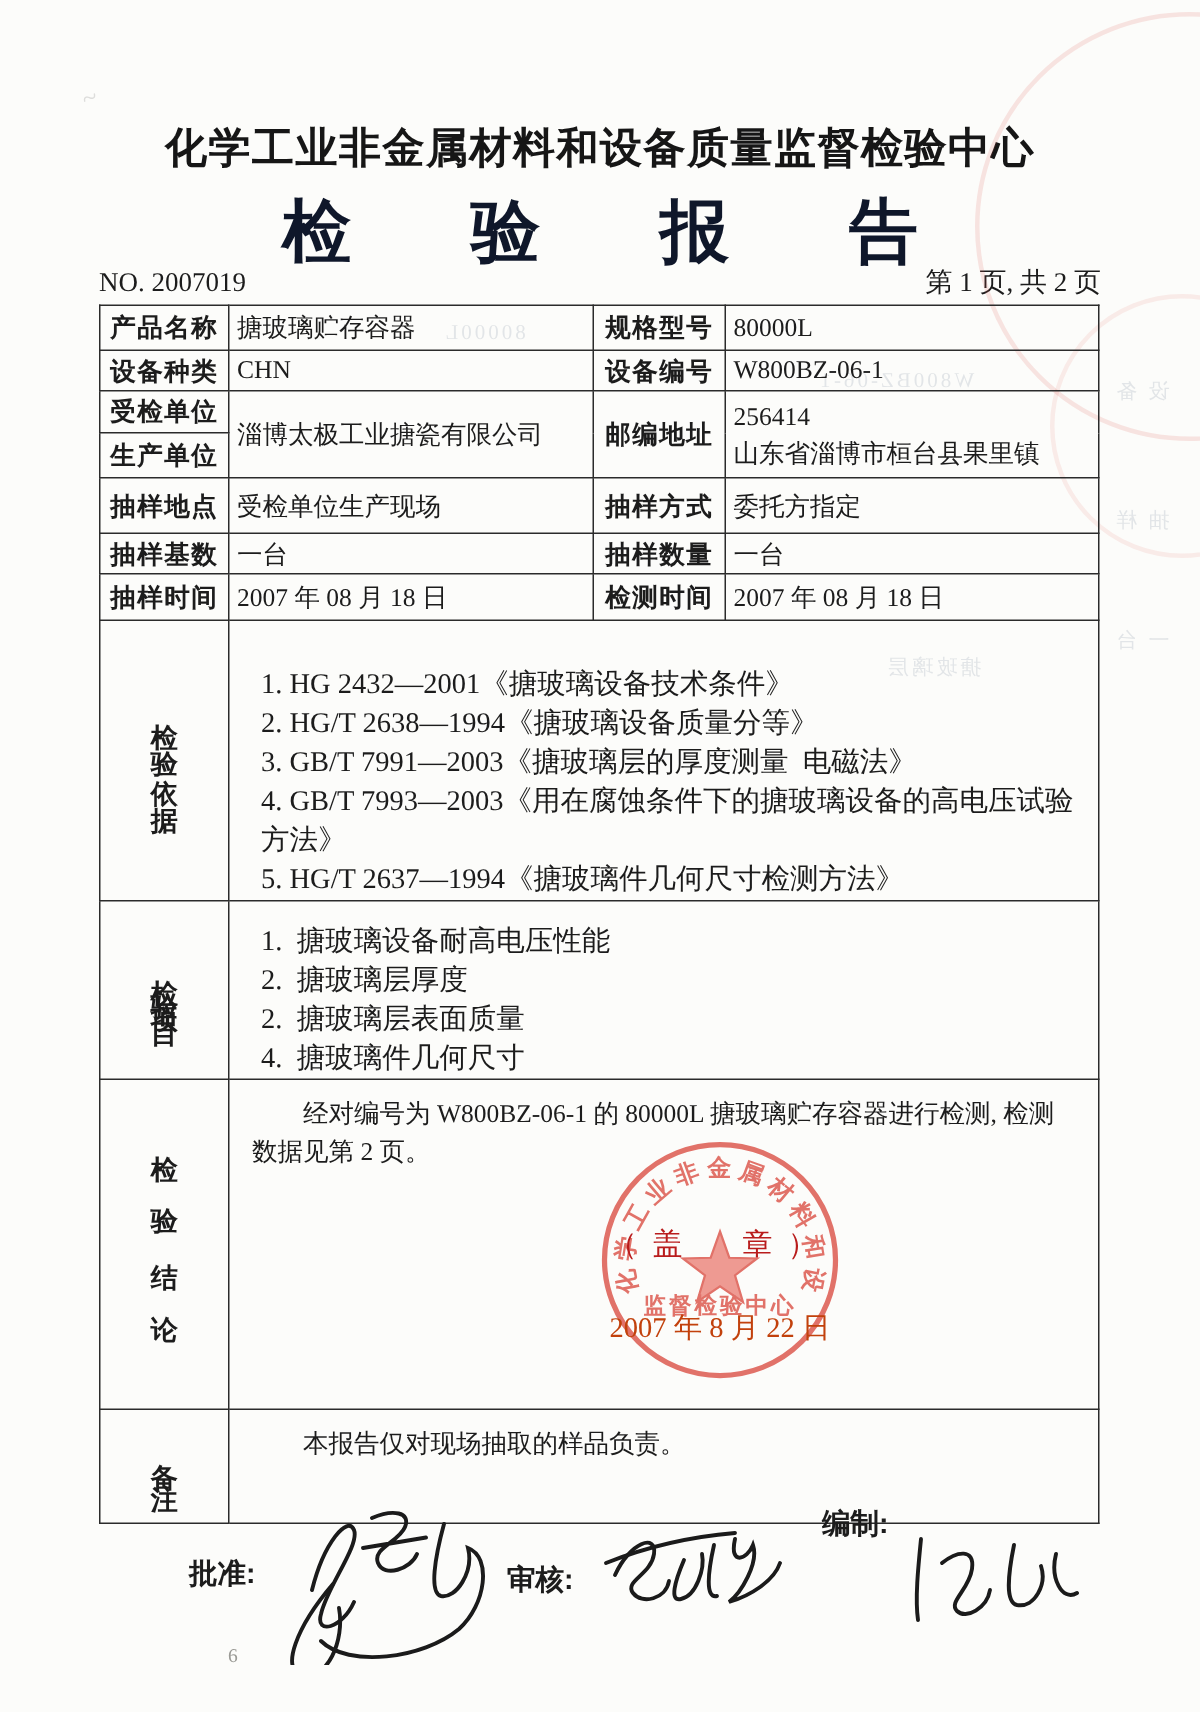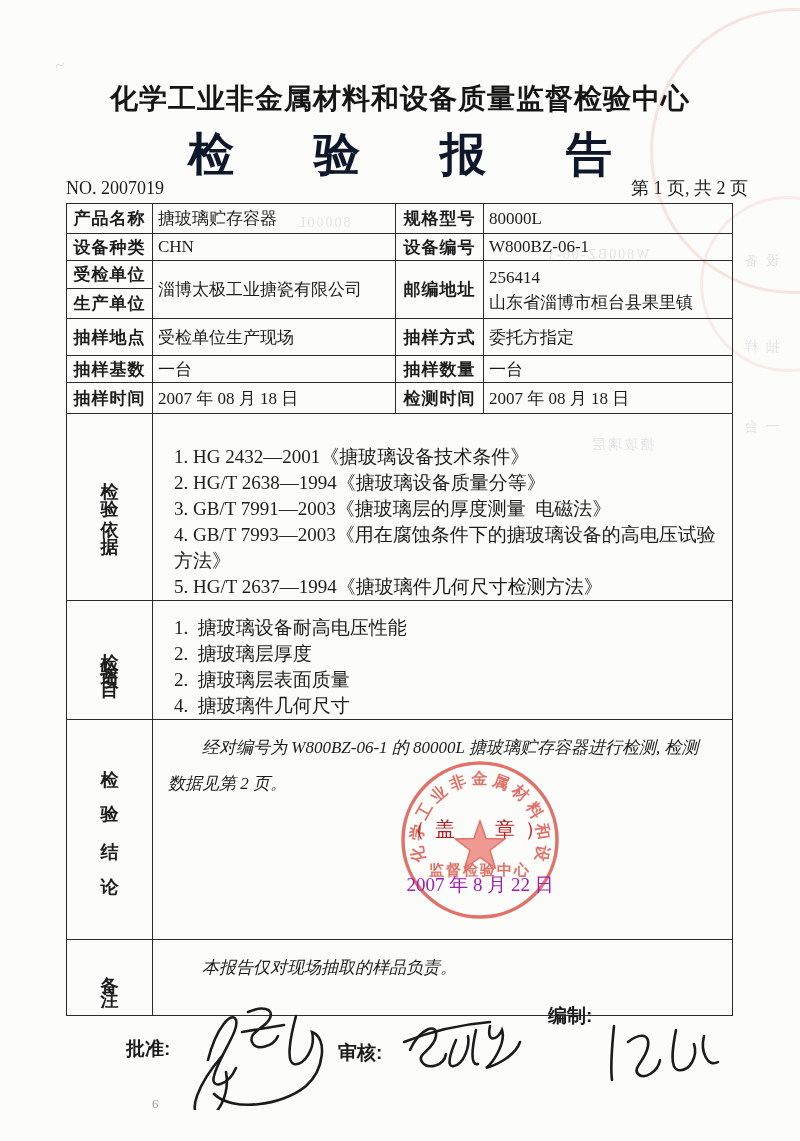--- a/index.html
+++ b/index.html
@@ -13,21 +13,21 @@
     position:absolute;top:80px;left:0;width:100%;text-align:center;
     font-size:28px;font-weight:bold;letter-spacing:1px;
     font-family:"Liberation Sans","DejaVu Sans",sans-serif;color:#161616;
   }
   #report-title{
     position:absolute;top:124px;left:0;width:100%;text-align:center;
     font-size:46px;font-weight:bold;letter-spacing:80px;text-indent:80px;
     font-family:"Liberation Sans","DejaVu Sans",sans-serif;color:#0f172a;
   }
   #report-no{position:absolute;left:66px;top:178px;font-size:18px;}
-  #page-info{position:absolute;right:52px;top:176px;font-size:18px;}
+  #page-info{position:absolute;right:66px;top:176px;font-size:18px;}
   
   table#info-table{
     position:absolute;left:66px;top:203px;width:666px;
     border-collapse:collapse;table-layout:fixed;z-index:2;
   }
   #info-table td{
     border:1.6px solid #2b2b2b;font-size:17px;padding:0 5px;
     overflow:hidden;
   }
   .lbl{
@@ -40,30 +40,30 @@
         font-family:"Liberation Sans","DejaVu Sans",sans-serif;}
   .vtext{writing-mode:vertical-lr;display:inline-block;font-size:18px;}
   .sp-basis{letter-spacing:19px;}
   .sp-items{letter-spacing:10px;}
   .sp-concl{letter-spacing:36px;}
   .sp-note{letter-spacing:13px;}
   .seccell{vertical-align:top;padding:0;}
   .list{padding:30px 8px 0 16px;}
   .list.tight{padding-top:14px;}
   .list div{line-height:26px;white-space:pre-wrap;font-size:19px;}
-  .para{margin:0;padding:10px 16px 0 10px;text-indent:2em;font-size:17px;line-height:36px;font-style:italic;}
+  .para{margin:0;padding:10px 16px 0 10px;text-indent:2em;font-size:17px;line-height:25px;}
   
   #stamp{position:absolute;left:395px;top:755px;width:170px;height:170px;z-index:5;opacity:.85;}
   #seal-note{
     position:absolute;left:395px;top:816px;width:170px;text-align:center;
     font-size:20px;letter-spacing:10px;z-index:6;color:#b91c1c;
   }
   #seal-date{
     position:absolute;left:372px;top:872px;width:216px;text-align:center;
-    font-size:19px;z-index:6;color:#a21caf;
+    font-size:19px;z-index:6;color:#c2410c;
   }
   
   .sig-label{
     position:absolute;font-size:19px;font-weight:bold;z-index:4;
     font-family:"Liberation Sans","DejaVu Sans",sans-serif;
   }
   .sig-svg{position:absolute;z-index:4;}
   #pencil-mark{position:absolute;left:152px;top:1096px;font-size:13px;color:#9a9a95;}
   
   .bleed{

